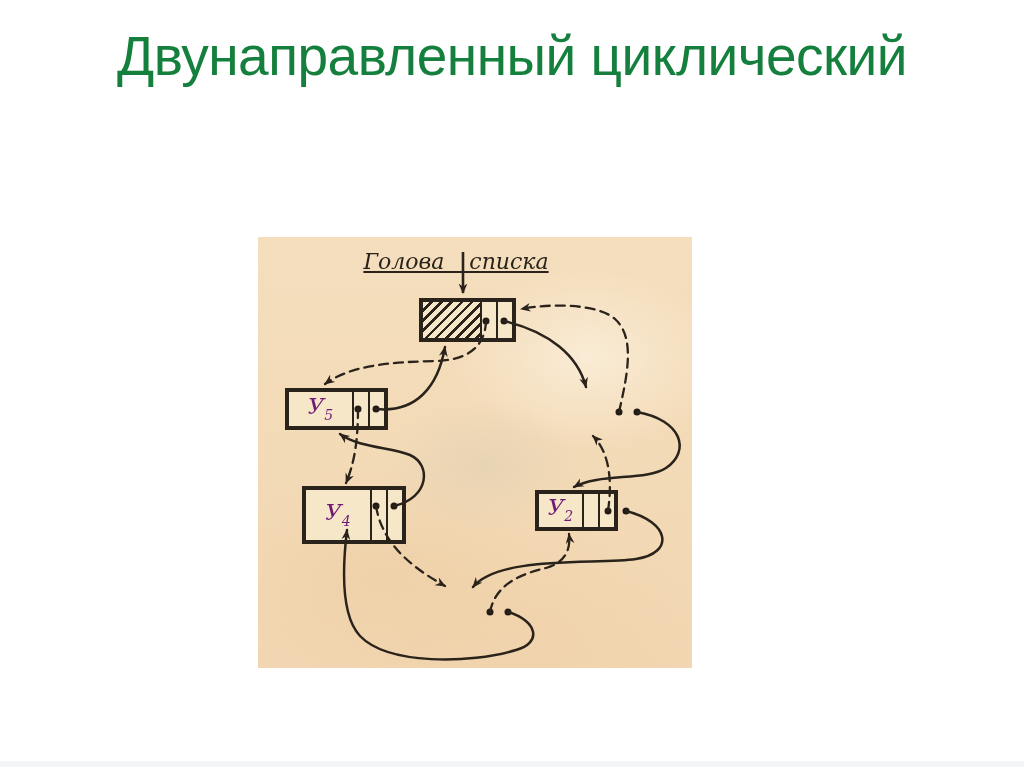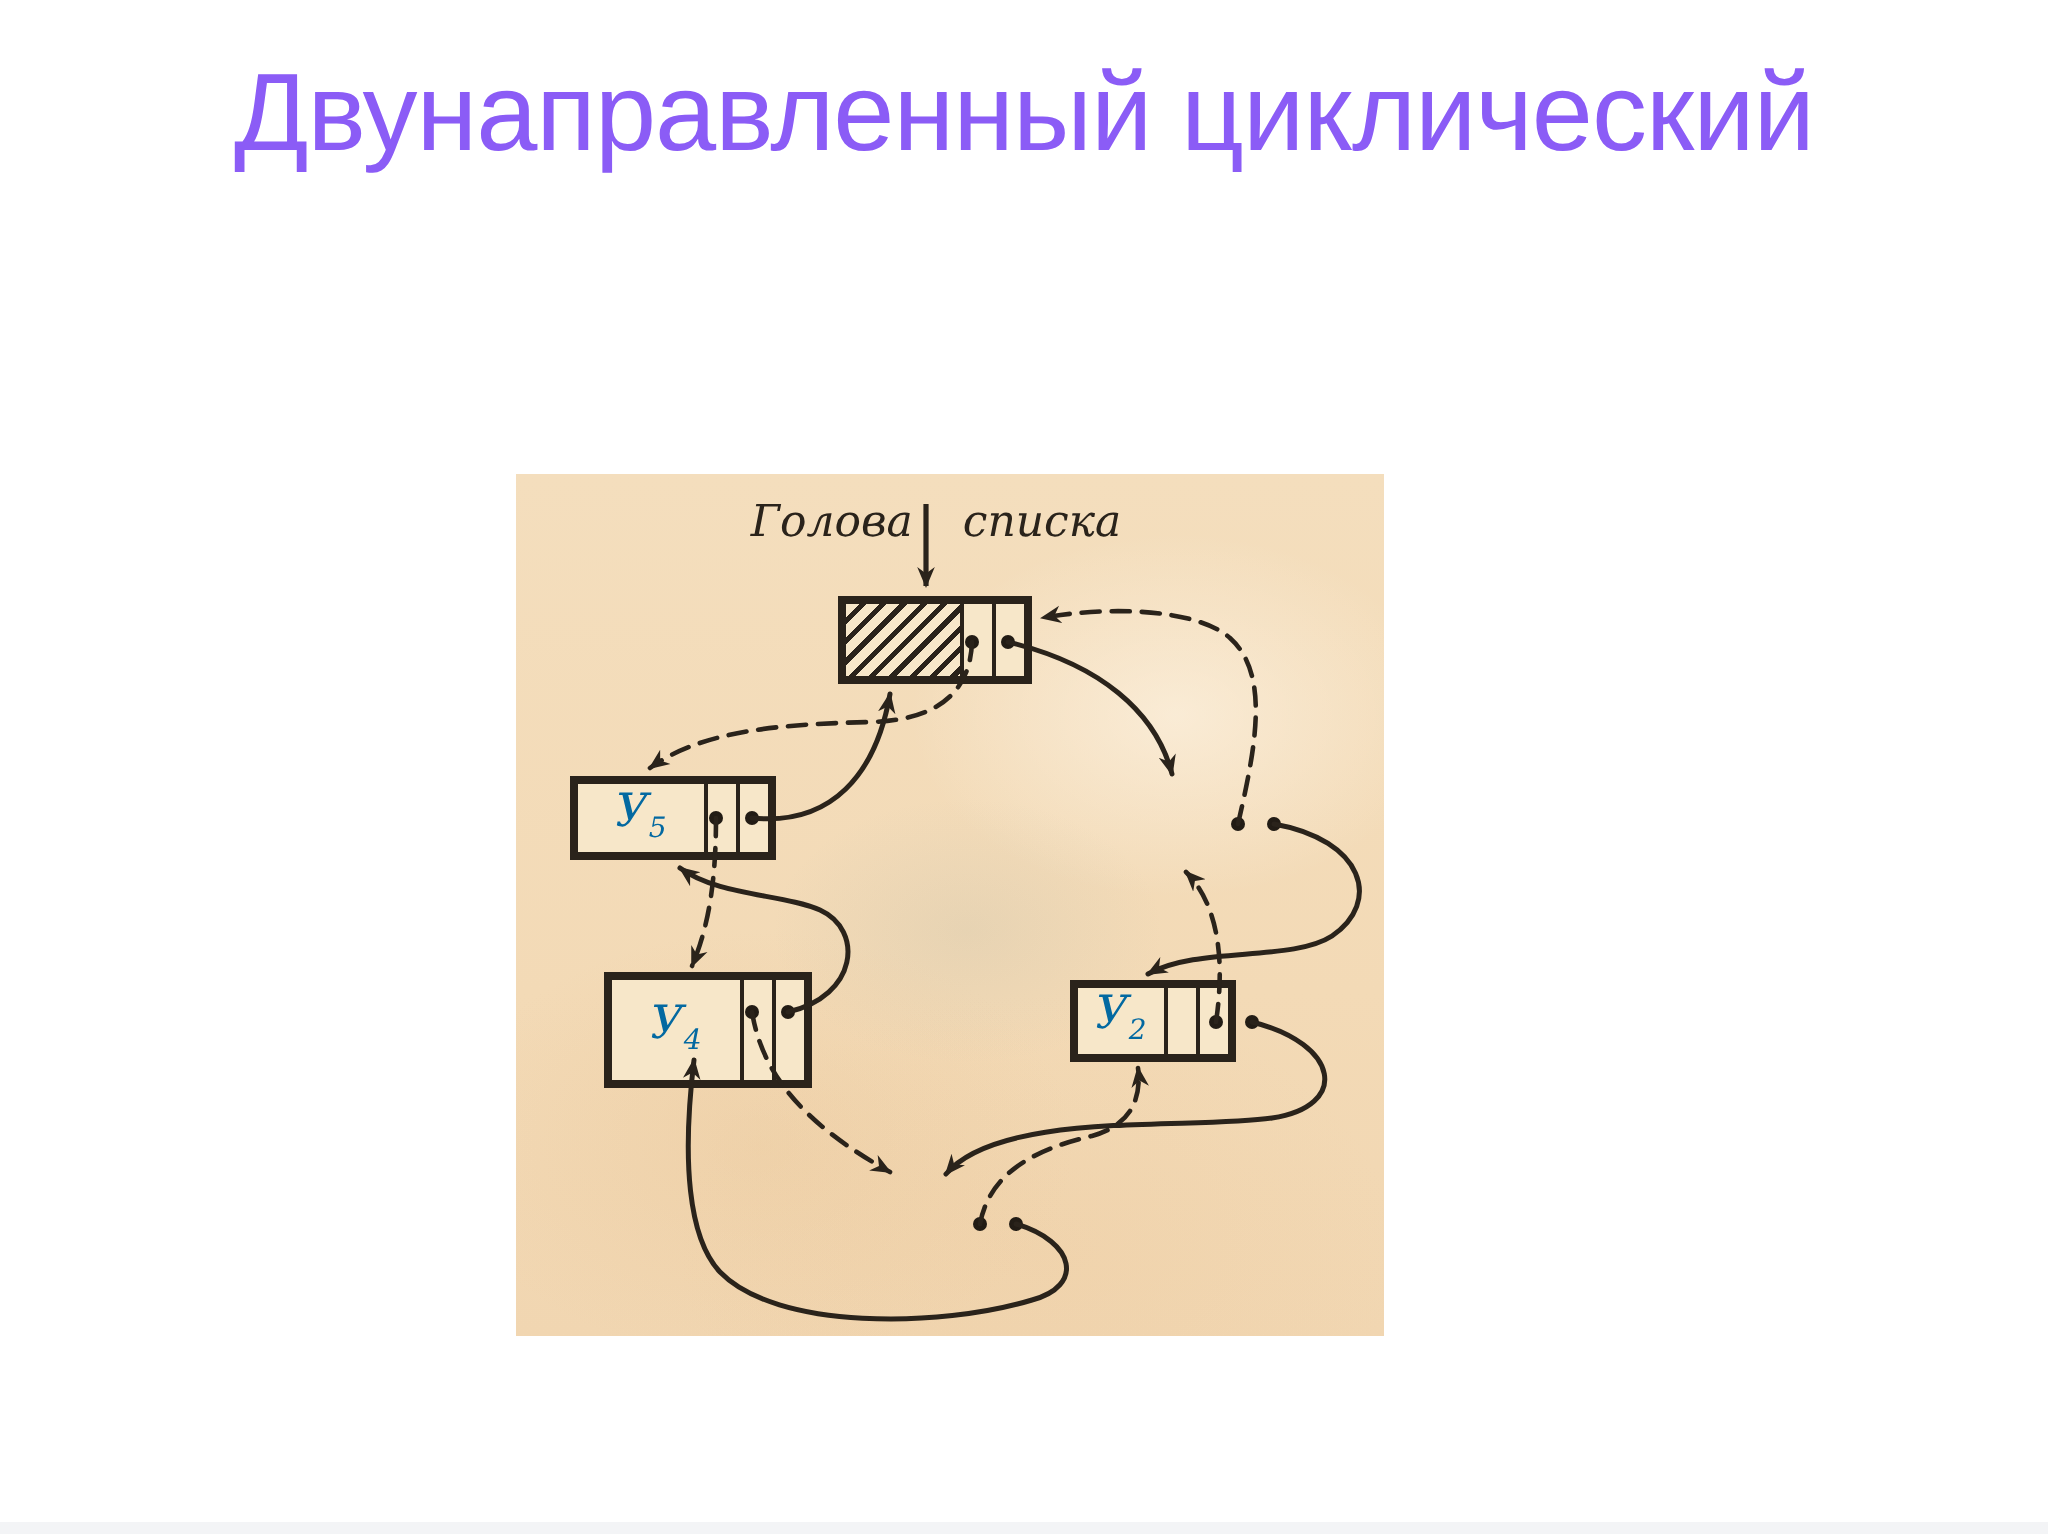--- a/index.html
+++ b/index.html
@@ -3,52 +3,52 @@
 <meta charset="utf-8">
 <style>
   html,body{margin:0;padding:0;}
   body{
     width:1024px;height:767px;position:relative;background:#ffffff;
     font-family:"Liberation Sans",sans-serif;overflow:hidden;
   }
   .title{
     position:absolute;top:22px;left:0;width:1024px;margin:0;
     text-align:center;font-size:55px;line-height:68px;font-weight:400;
-    color:#8b5cf6;letter-spacing:-0.5px;
+    color:#15803d;letter-spacing:-0.5px;
   }
   
   .scan{
     position:absolute;left:258px;top:237px;width:434px;height:431px;
     background:
       radial-gradient(140px 95px at 52% 53%, rgba(150,162,152,0.13), rgba(150,162,152,0) 70%),
       radial-gradient(220px 150px at 28% 78%, rgba(228,186,134,0.22), rgba(228,186,134,0) 72%),
       radial-gradient(190px 130px at 76% 28%, rgba(255,248,236,0.55), rgba(255,248,236,0) 70%),
       radial-gradient(240px 170px at 60% 90%, rgba(234,196,148,0.20), rgba(234,196,148,0) 75%),
       linear-gradient(180deg,#f4debd 0%,#f3dab6 60%,#f1d6b1 100%);
   }
   .head-label{
-    position:absolute;left:110px;top:12px;width:200px;text-align:center;
+    position:absolute;left:98px;top:12px;width:200px;text-align:center;
     font-family:"DejaVu Serif",serif;font-style:italic;
-    font-size:22px;color:#2a231b;word-spacing:18px;white-space:nowrap;
+    font-size:22px;color:#2a231b;word-spacing:18px;white-space:nowrap;text-decoration:underline;
   }
   .node{
     position:absolute;display:flex;box-sizing:border-box;
     border:4px solid #2a231b;background:#f7e7c9;
   }
   .cell{box-sizing:border-box;}
   .cell.data{flex:1;display:flex;align-items:center;justify-content:center;}
   .cell.ptr{width:16px;border-left:2px solid #2a231b;}
   .hatched{
     background:repeating-linear-gradient(135deg,
       rgba(42,35,27,0) 0px, rgba(42,35,27,0) 4.6px,
       #2a231b 4.6px, #2a231b 7.2px);
   }
   .nlabel{
     font-family:"DejaVu Serif",serif;font-style:italic;
-    font-size:23px;color:#0369a1;line-height:1;transform:translateY(-1px);
+    font-size:23px;color:#701a75;line-height:1;transform:translateY(-1px);
   }
   .nlabel sub{font-size:14px;line-height:1;}
   .arrows{position:absolute;left:0;top:0;z-index:5;overflow:visible;}
   .bottom-strip{
     position:absolute;left:0;bottom:0;width:1024px;height:6px;background:#f3f4f6;
   }
 </style>
 </head>
 <body>
 

